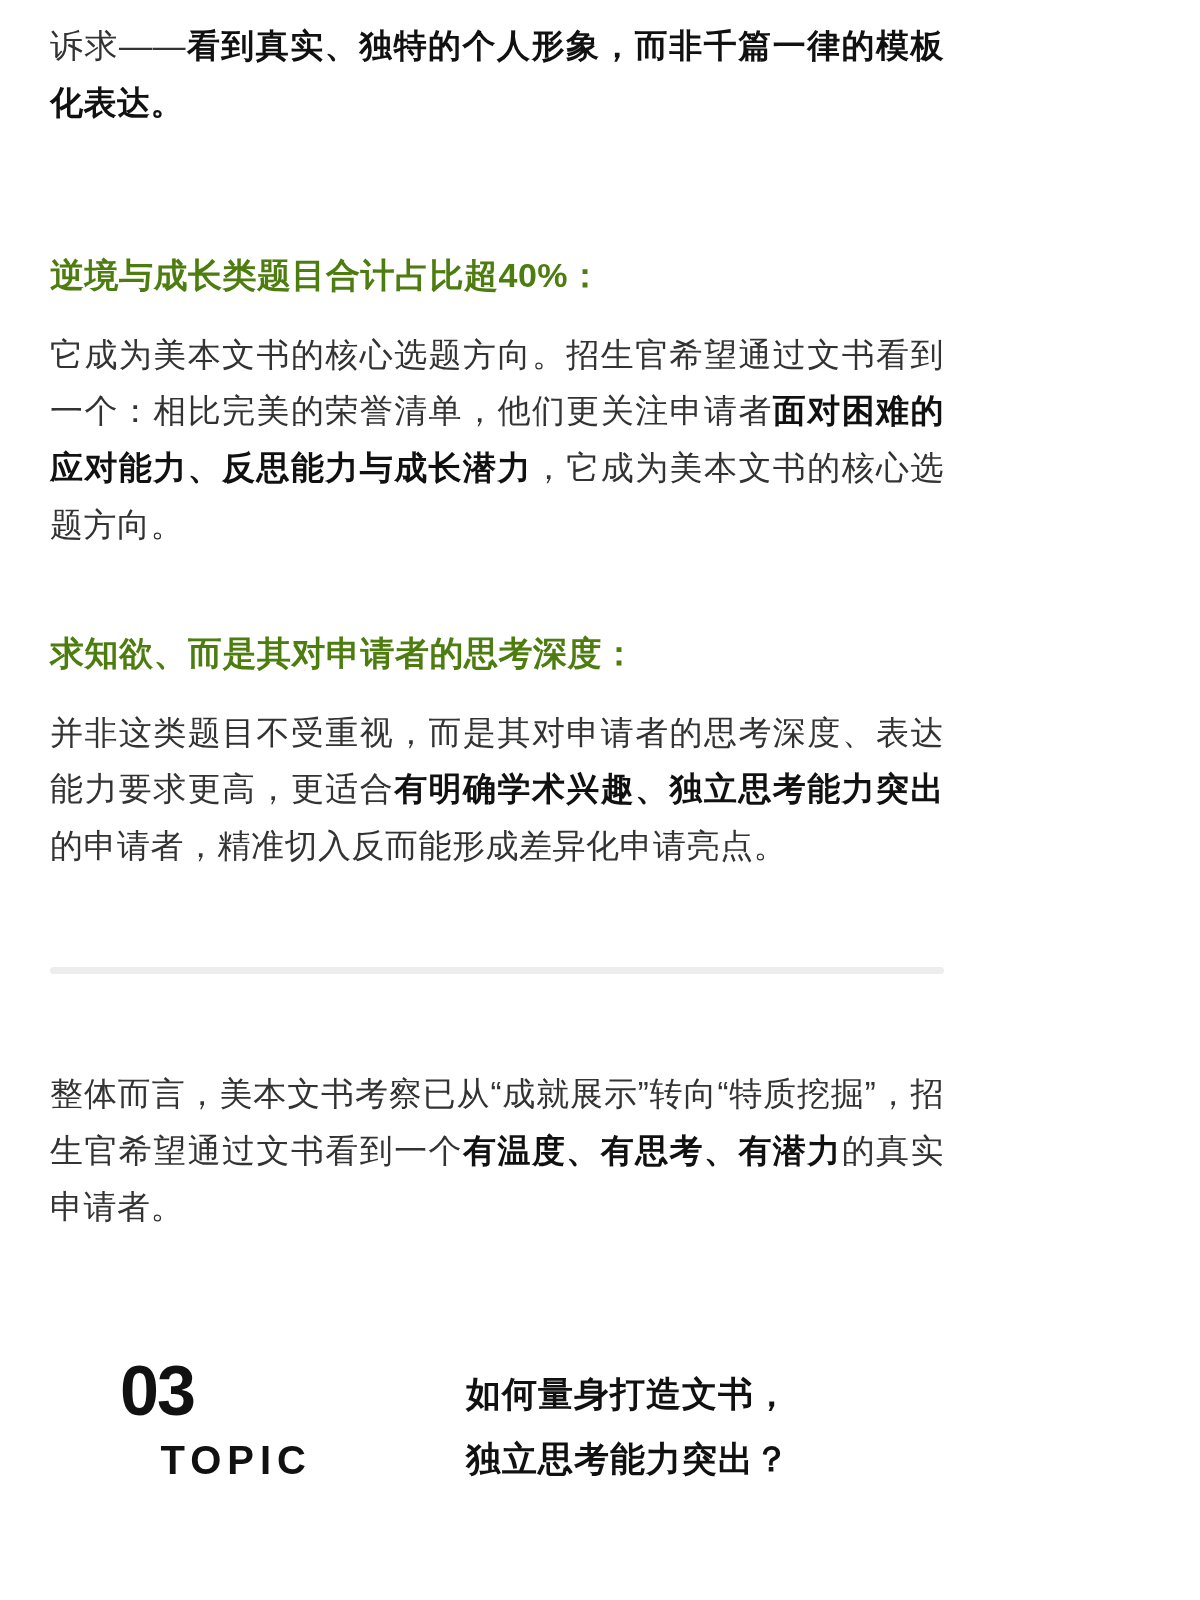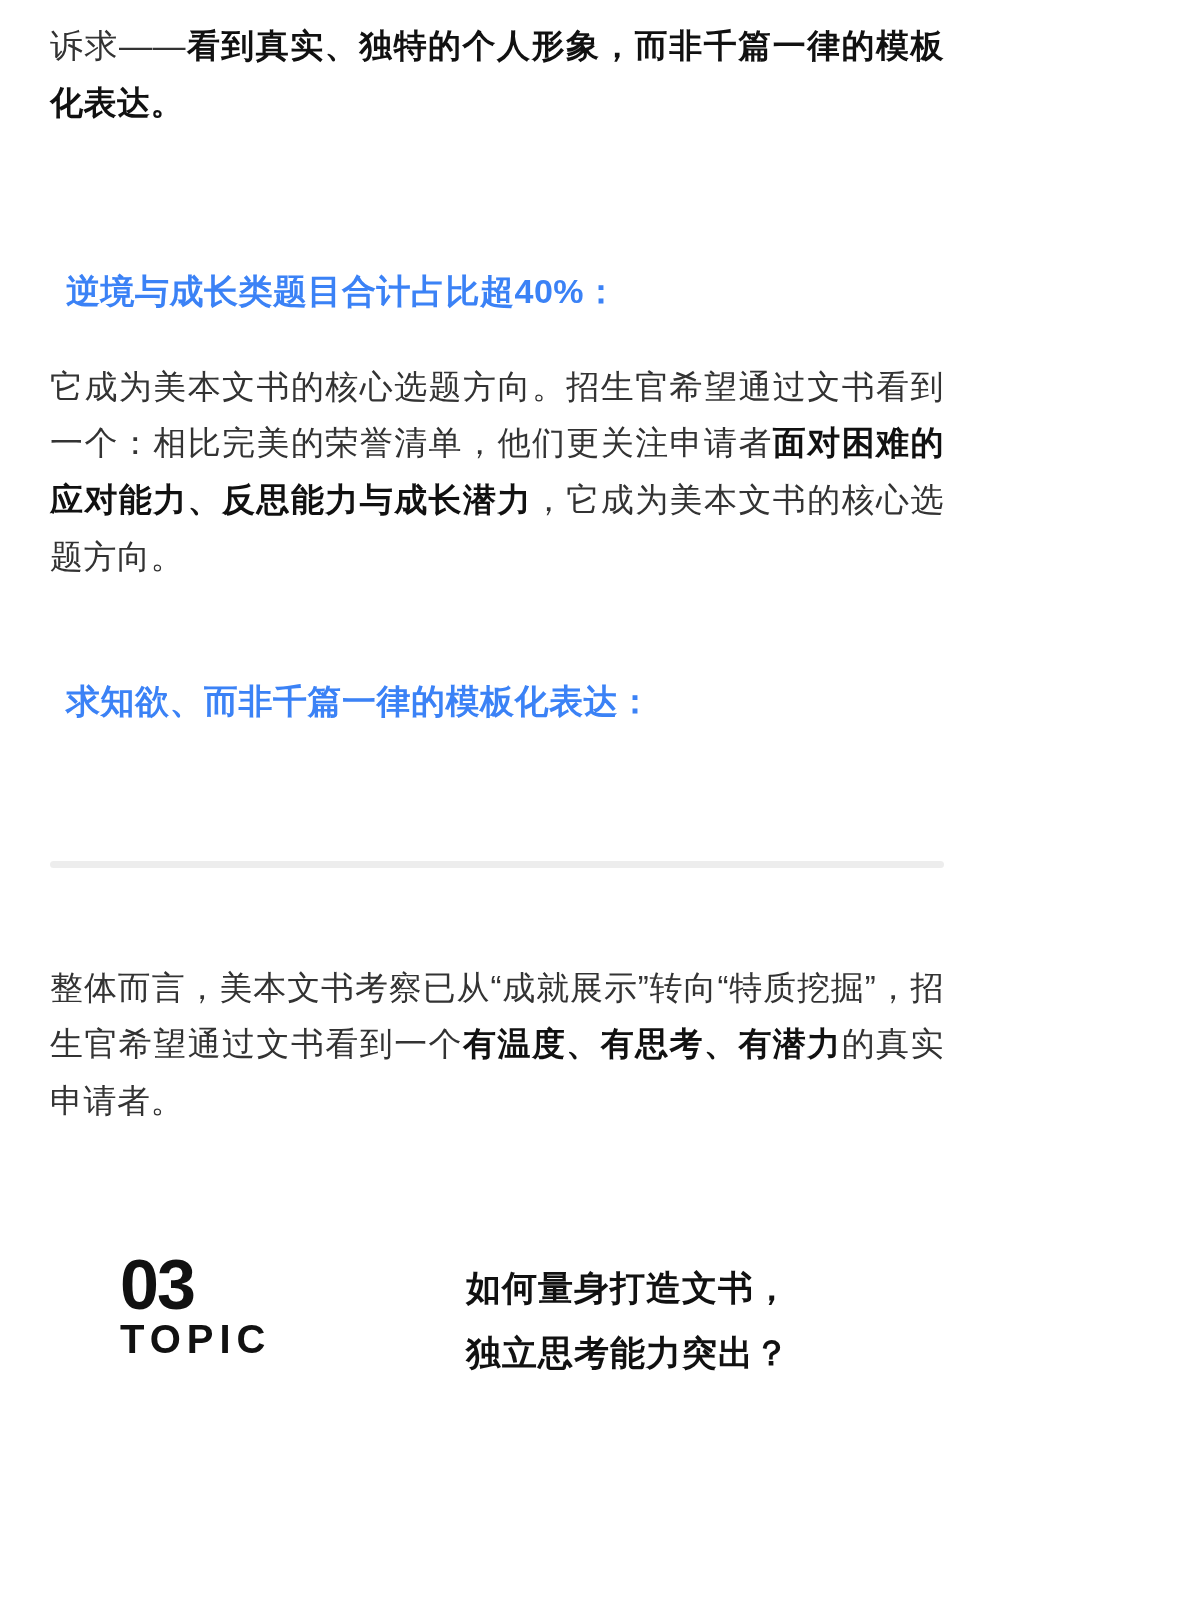--- a/index.html
+++ b/index.html
@@ -34,24 +34,24 @@
   .para.top-continuation {
     padding-top: 18px;
   }
   .b {
     font-weight: bold;
     color: #111111;
   }
   .section-heading {
     font-size: 34px;
     font-weight: bold;
-    color: #3b82f6;
+    color: #4d7c0f;
     letter-spacing: 0.5px;
     line-height: 1.5;
-    margin: 16px;
+    margin: 0;
   }
 
   .gap-xl { height: 118px; }
   .gap-lg { height: 74px; }
   .gap-md { height: 26px; }
 
   
   .divider-wrap {
     padding-top: 92px;
     padding-bottom: 92px;
@@ -83,21 +83,22 @@
     letter-spacing: -2px;
     color: #111111;
     font-family: "Liberation Sans", "DejaVu Sans", sans-serif;
   }
   .topic-word {
     font-size: 40px;
     font-weight: bold;
     letter-spacing: 6px;
     color: #111111;
     line-height: 1.05;
-    margin-top: 0;
+    margin-top: 14px;
+    text-align: right;
   }
   .topic-title {
     flex: 1;
     font-size: 35px;
     font-weight: bold;
     color: #111111;
     line-height: 1.85;
     letter-spacing: 1px;
     padding-top: 4px;
   }
@@ -115,22 +116,25 @@
   <div class="gap-xl"></div>
 
   <h2 class="section-heading">逆境与成长类题目合计占比超40%：</h2>
   <div class="gap-md"></div>
   <p class="para">
     <span>它成为美本文书的核心选题方向。招生官希望通过文书看到一个：相比完美的荣誉清单，他们更关注申请者</span><span class="b">面对困难的应对能力、反思能力与成长潜力</span><span>，它成为美本文书的核心选题方向。</span>
   </p>
 
   <div class="gap-lg"></div>
 
-  <h2 class="section-heading">求知欲、而非千篇一律的模板化表达：</h2>
+  <h2 class="section-heading">求知欲、而是其对申请者的思考深度：</h2>
   <div class="gap-md"></div>
+  <p class="para">
+    <span>并非这类题目不受重视，而是其对申请者的思考深度、表达能力要求更高，更适合</span><span class="b">有明确学术兴趣、独立思考能力突出</span><span>的申请者，精准切入反而能形成差异化申请亮点。</span>
+  </p>
 
   <div class="divider-wrap">
     <div class="divider"></div>
   </div>
 
   <p class="para">
     <span>整体而言，美本文书考察已从“成就展示”转向“特质挖掘”，招生官希望通过文书看到一个</span><span class="b">有温度、有思考、有潜力</span><span>的真实申请者。</span>
   </p>
 
   <div class="topic-block">

